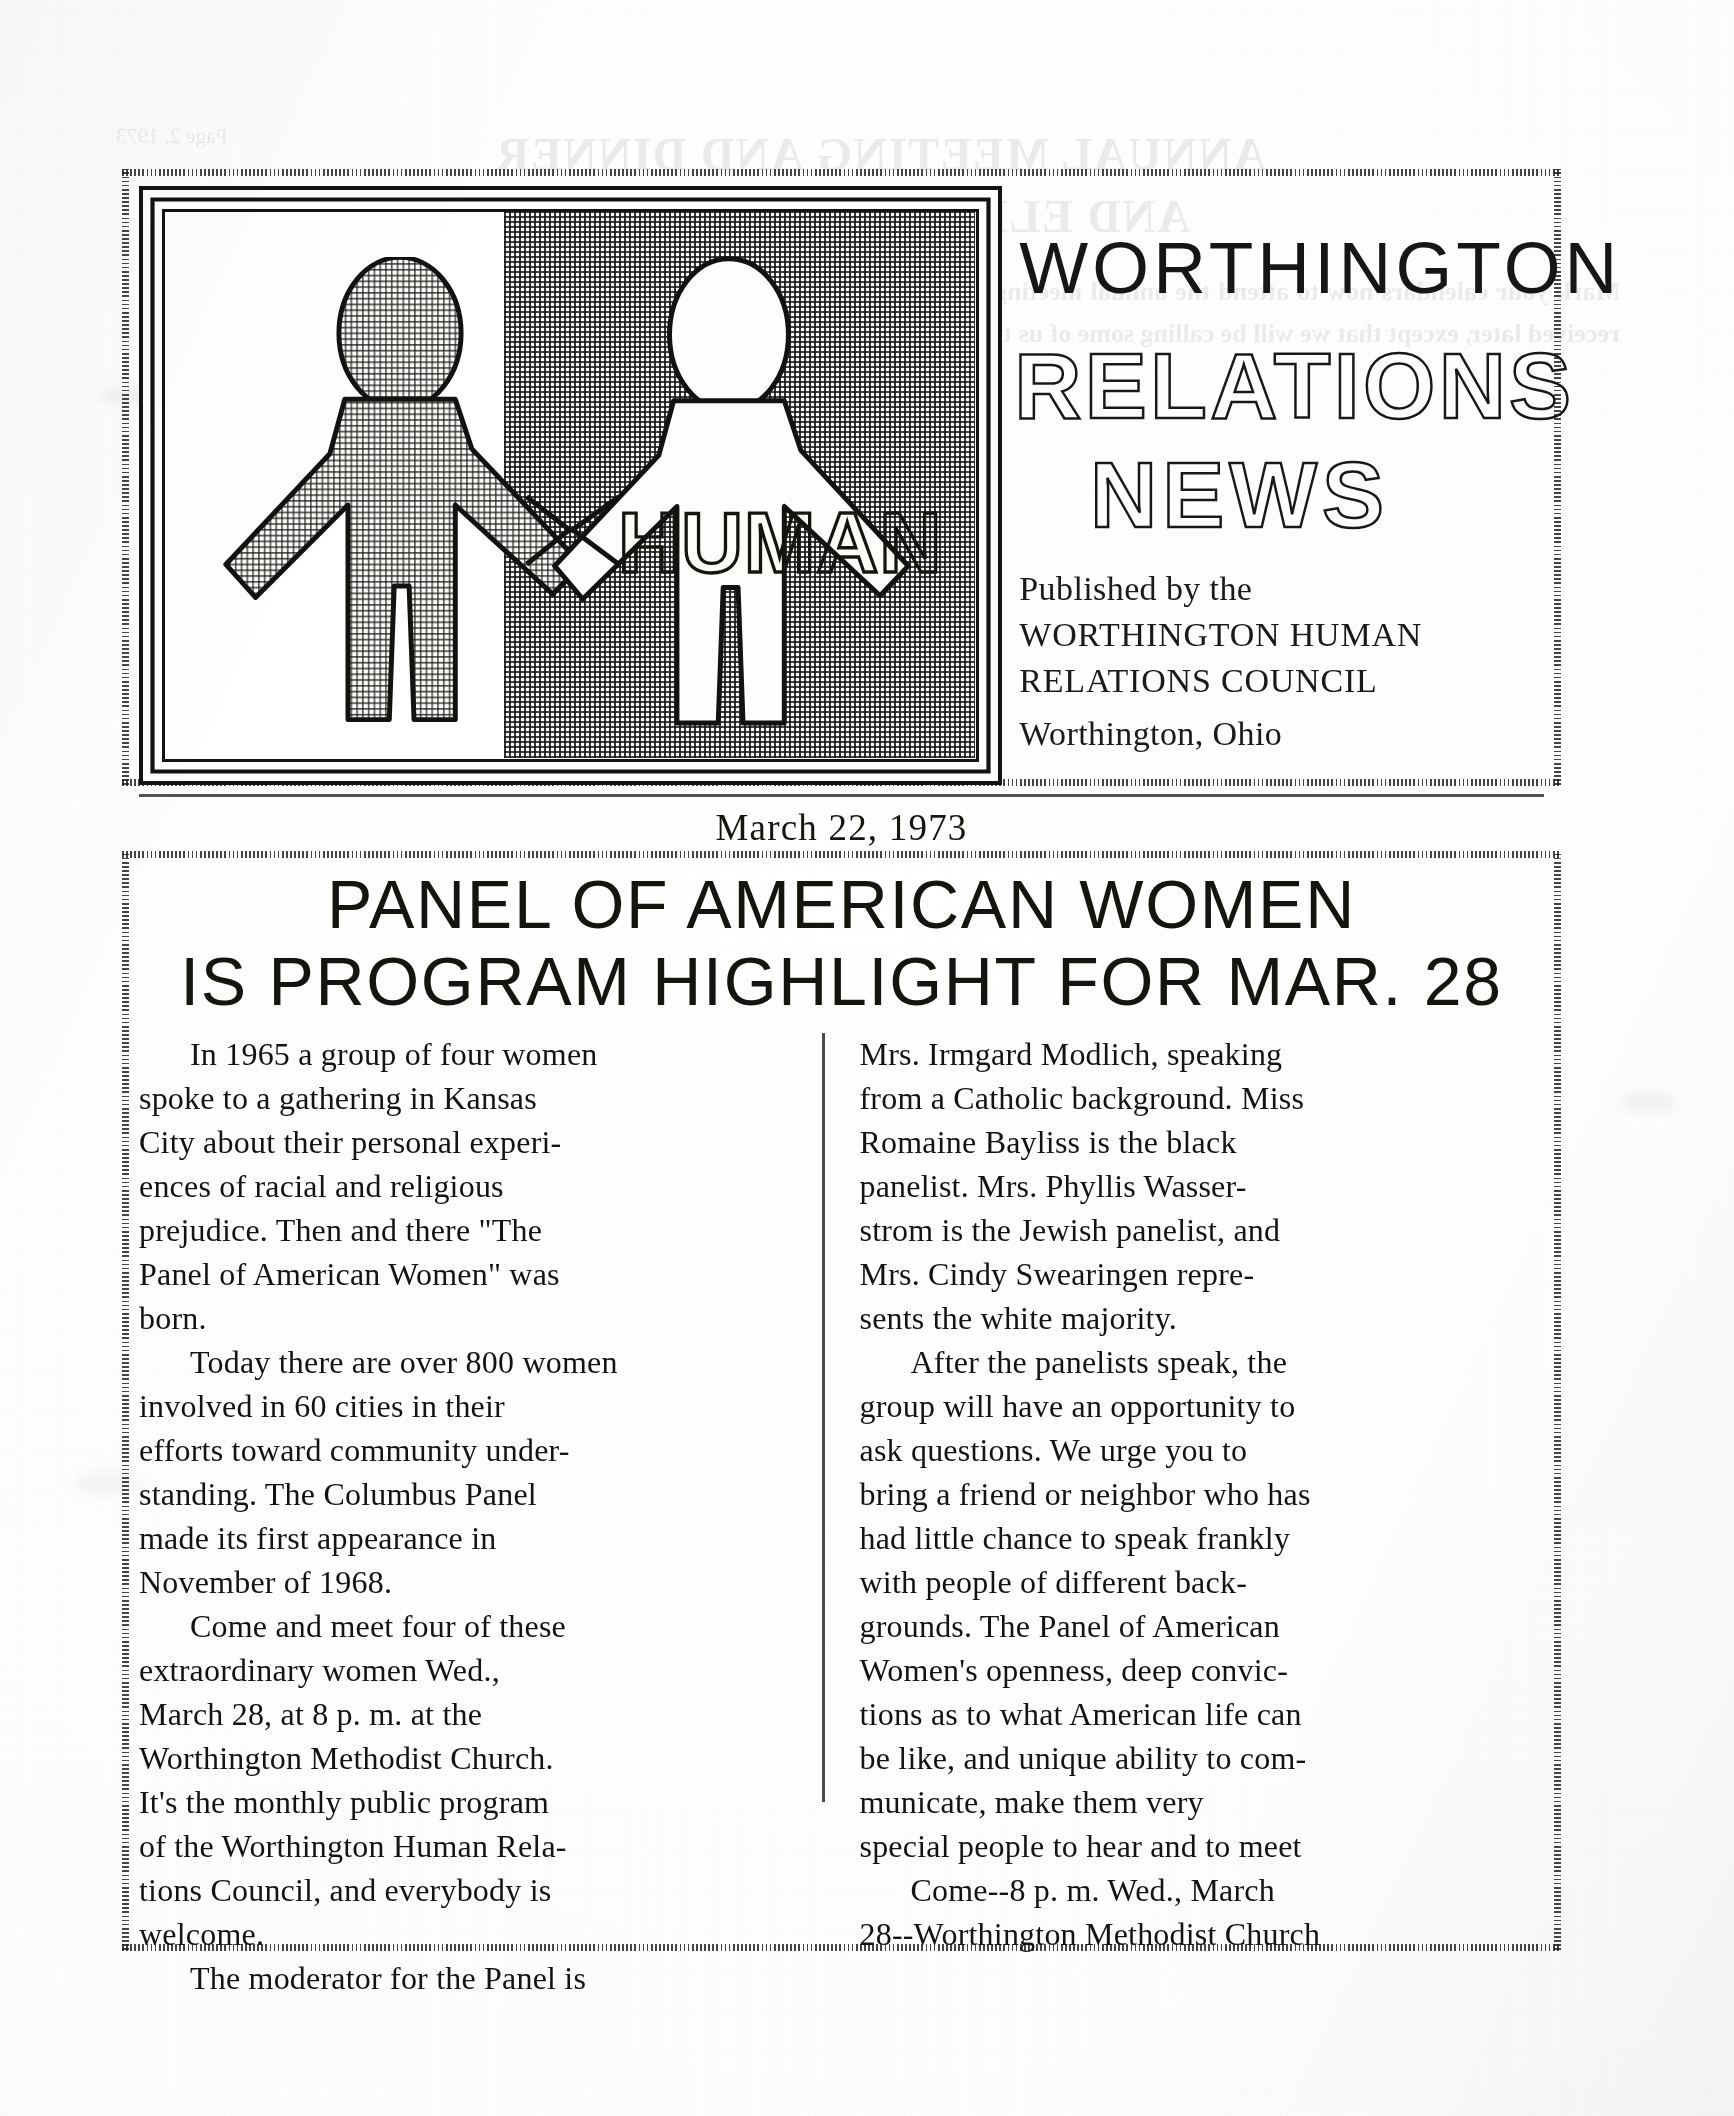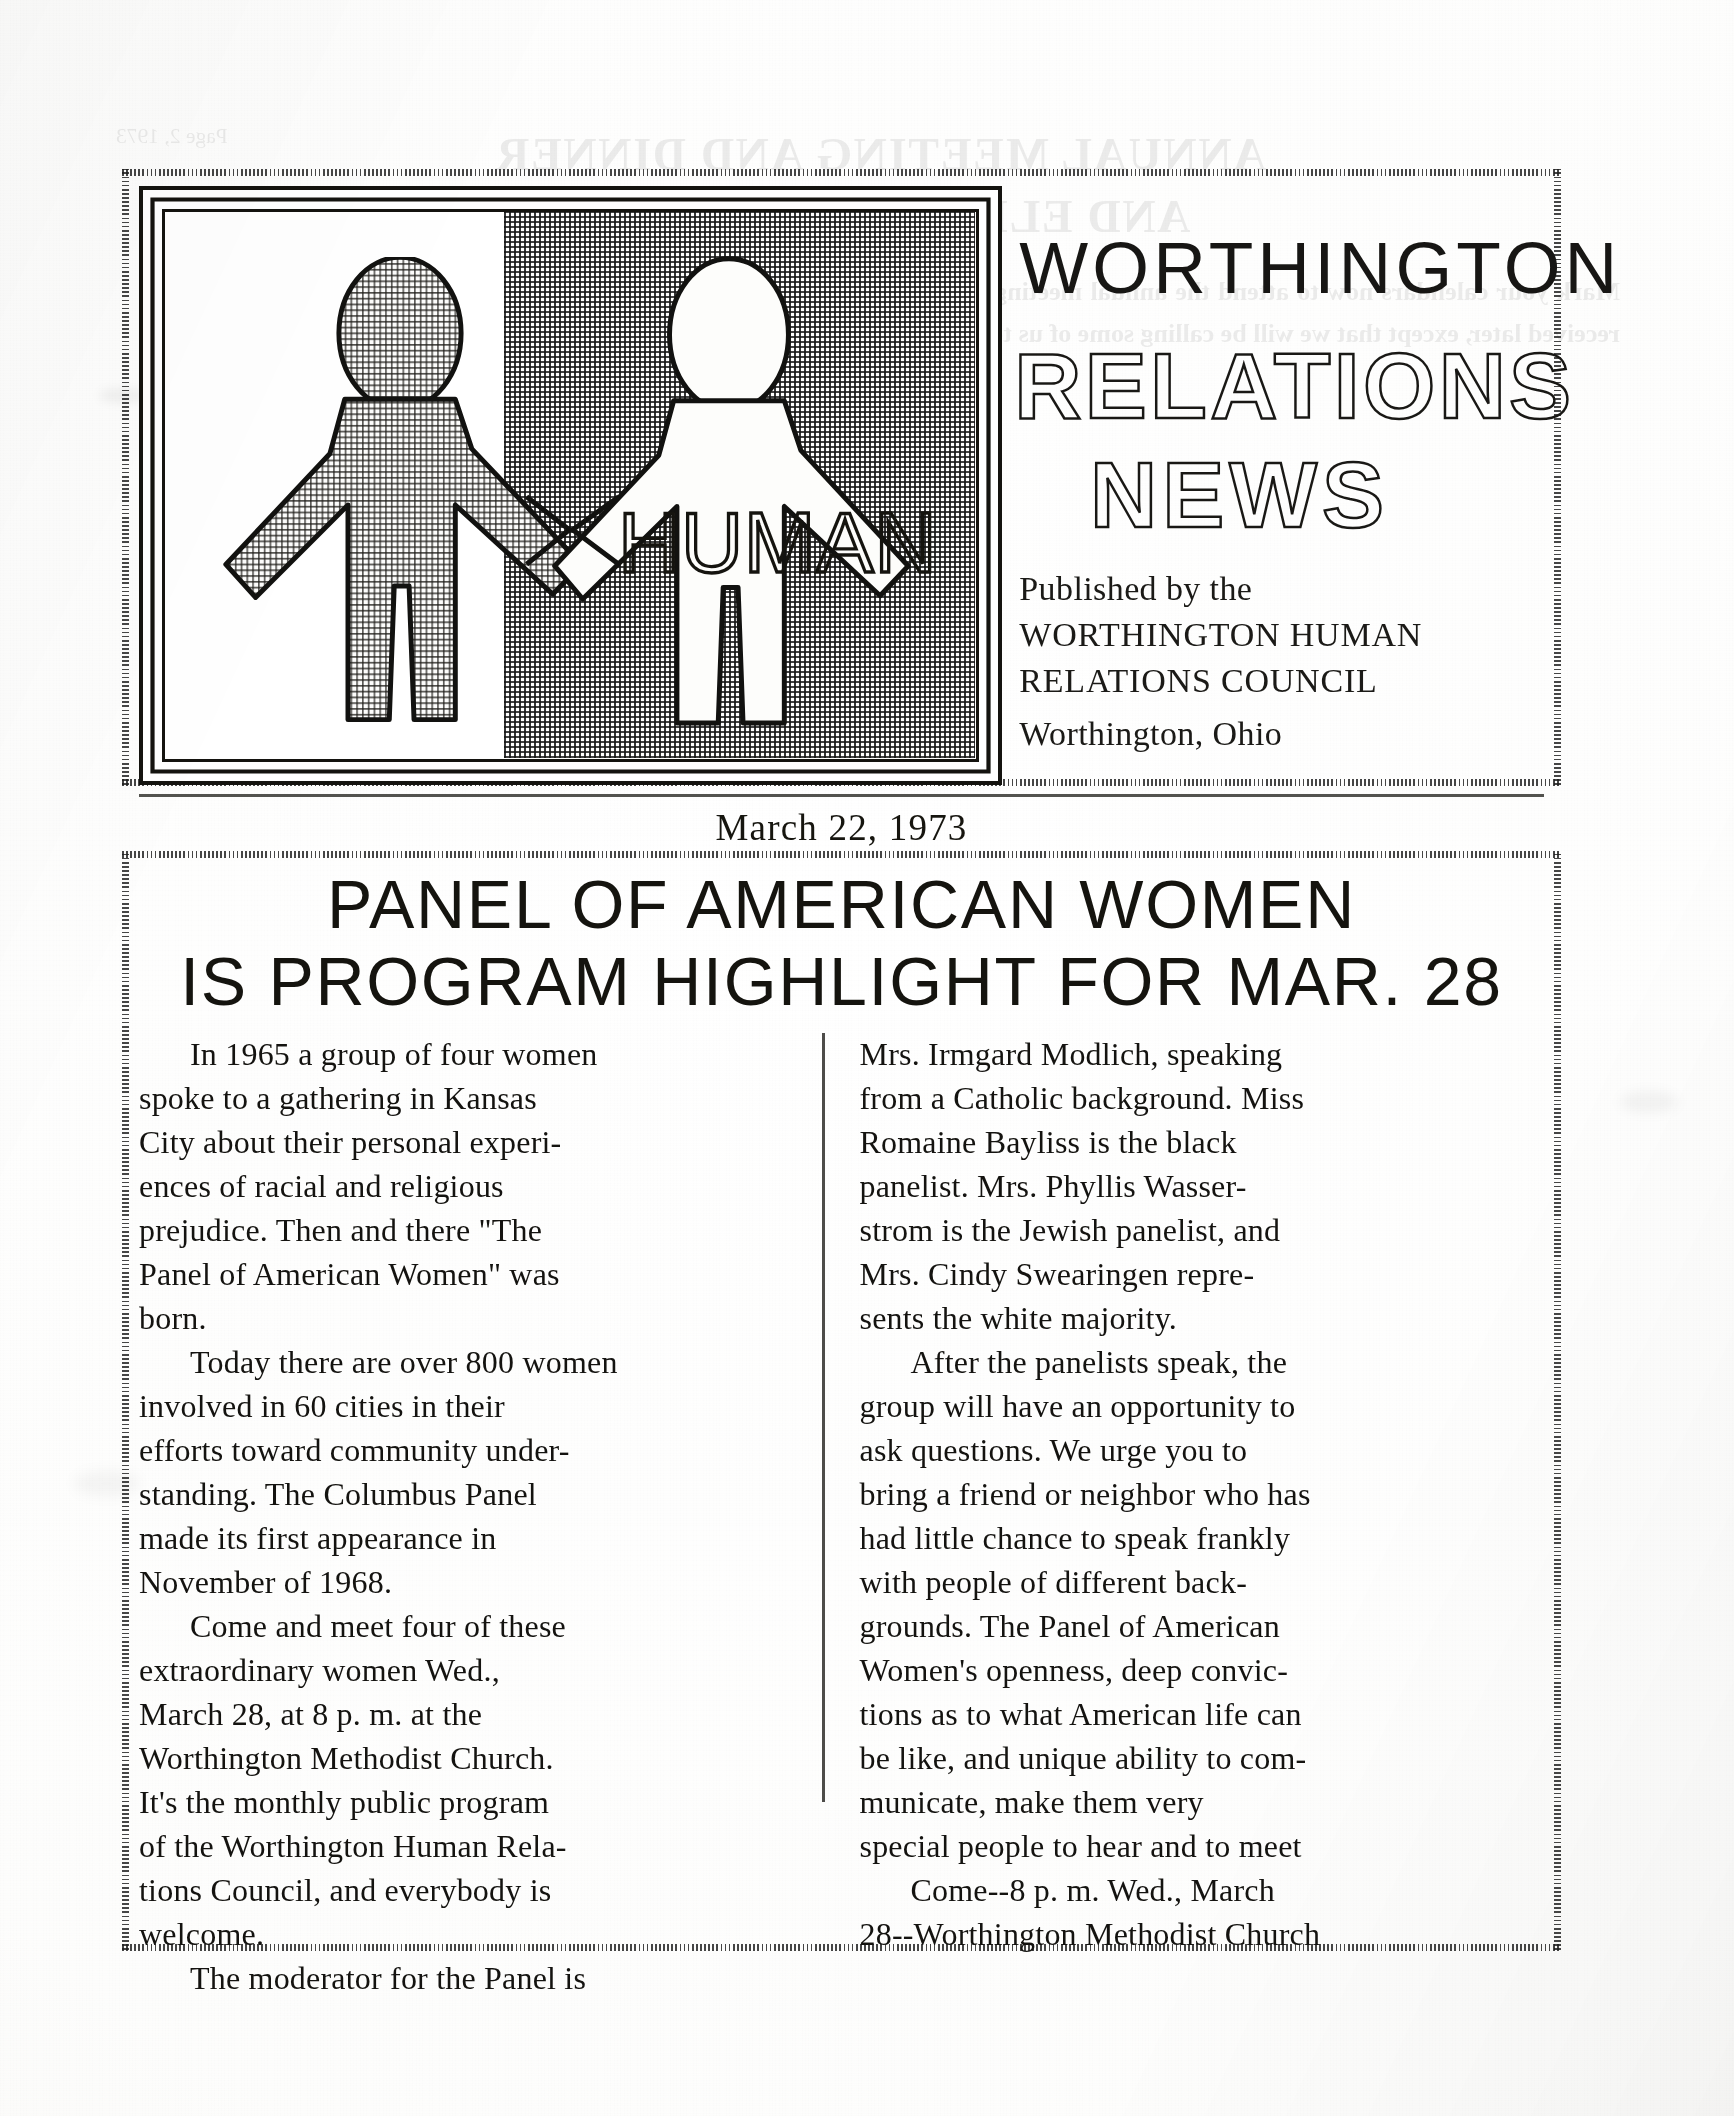--- a/index.html
+++ b/index.html
@@ -128,21 +128,21 @@
   #wm-city{
     position:absolute;left:8.3px;top:529px;
     font-family:"Liberation Serif", serif;
     color:#1b1a17;font-size:34px;letter-spacing:0.4px;
   }
 
   
   #human-word{
     position:absolute;left:453px;top:281px;
     font-family:"Liberation Sans", sans-serif;
-    font-size:86px;font-weight:400;letter-spacing:0.8px;
+    font-size:86px;font-weight:700;letter-spacing:0.8px;
     color:transparent;
     -webkit-text-stroke:3.3px #15140f;
     white-space:nowrap;
     z-index:6;
   }
 
   
   #date-row{
     position:absolute;left:139px;top:794px;width:1405px;height:64px;
   }

